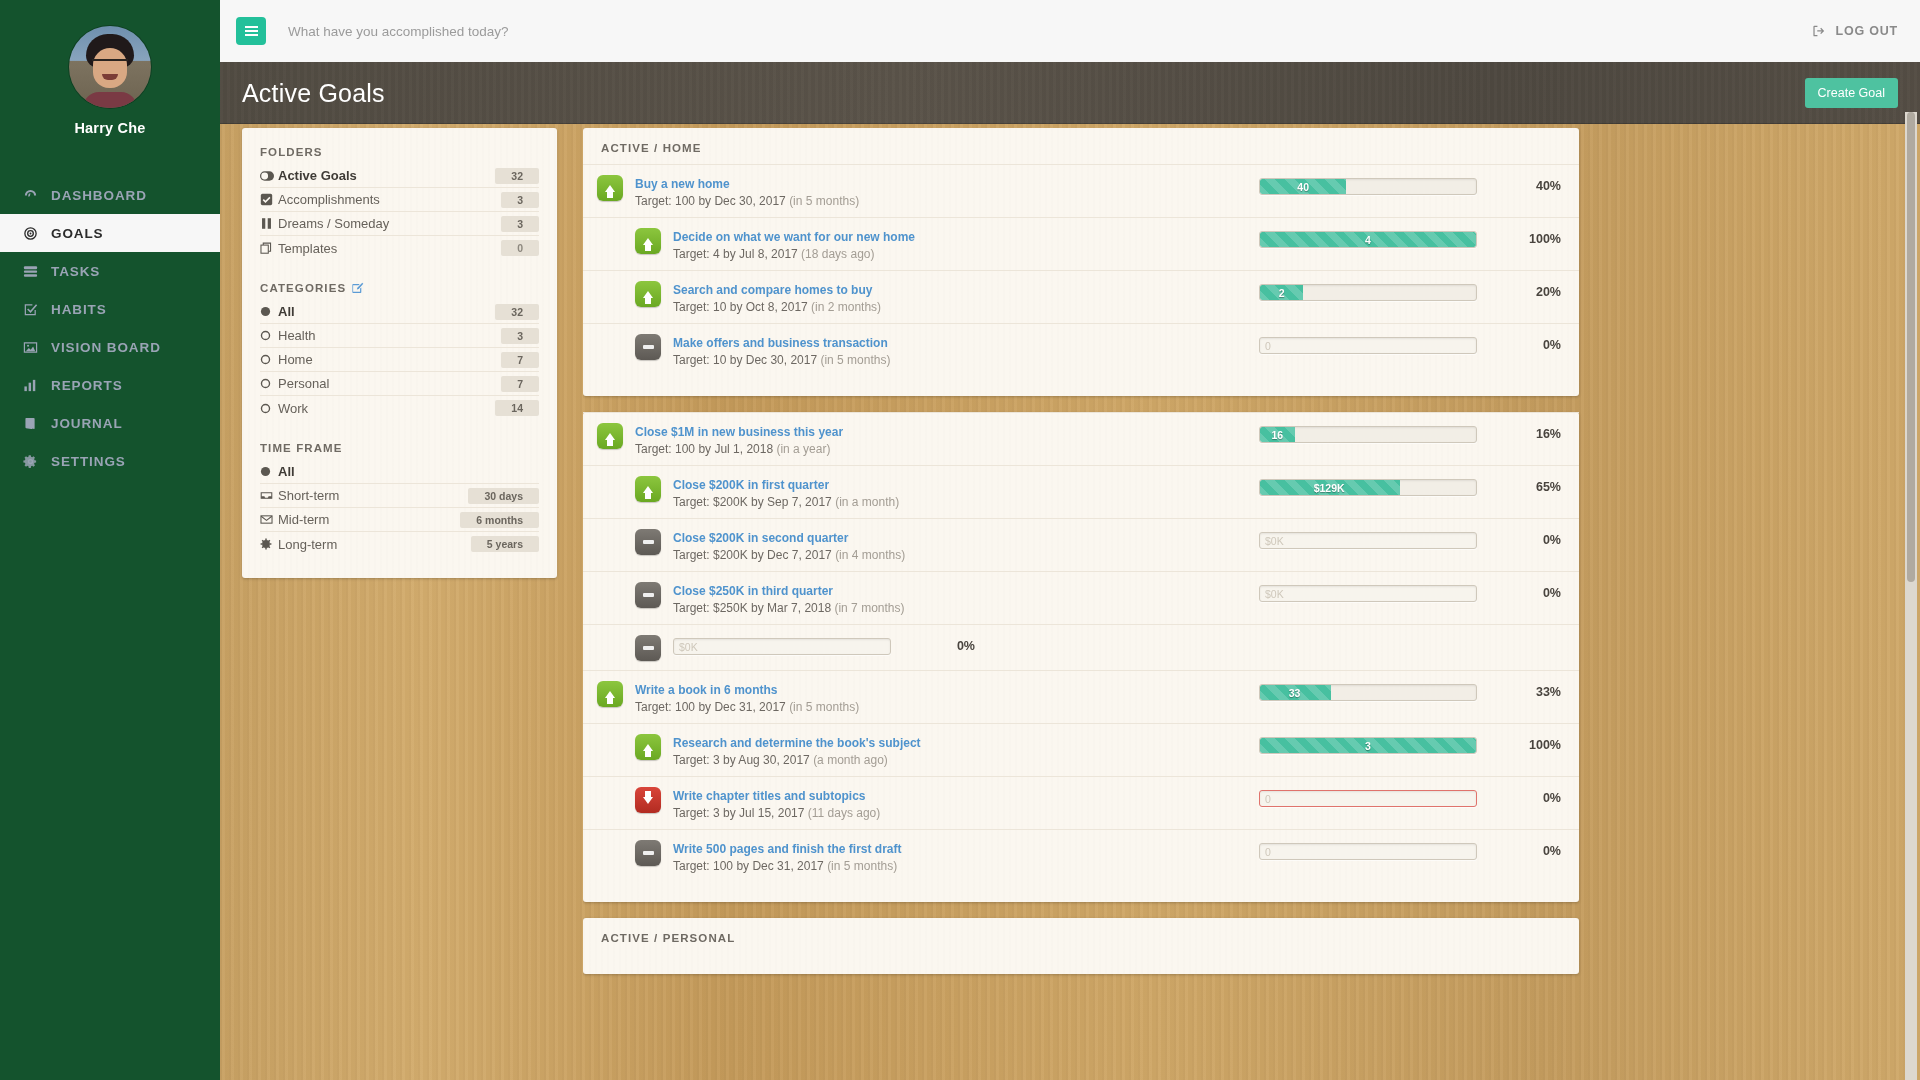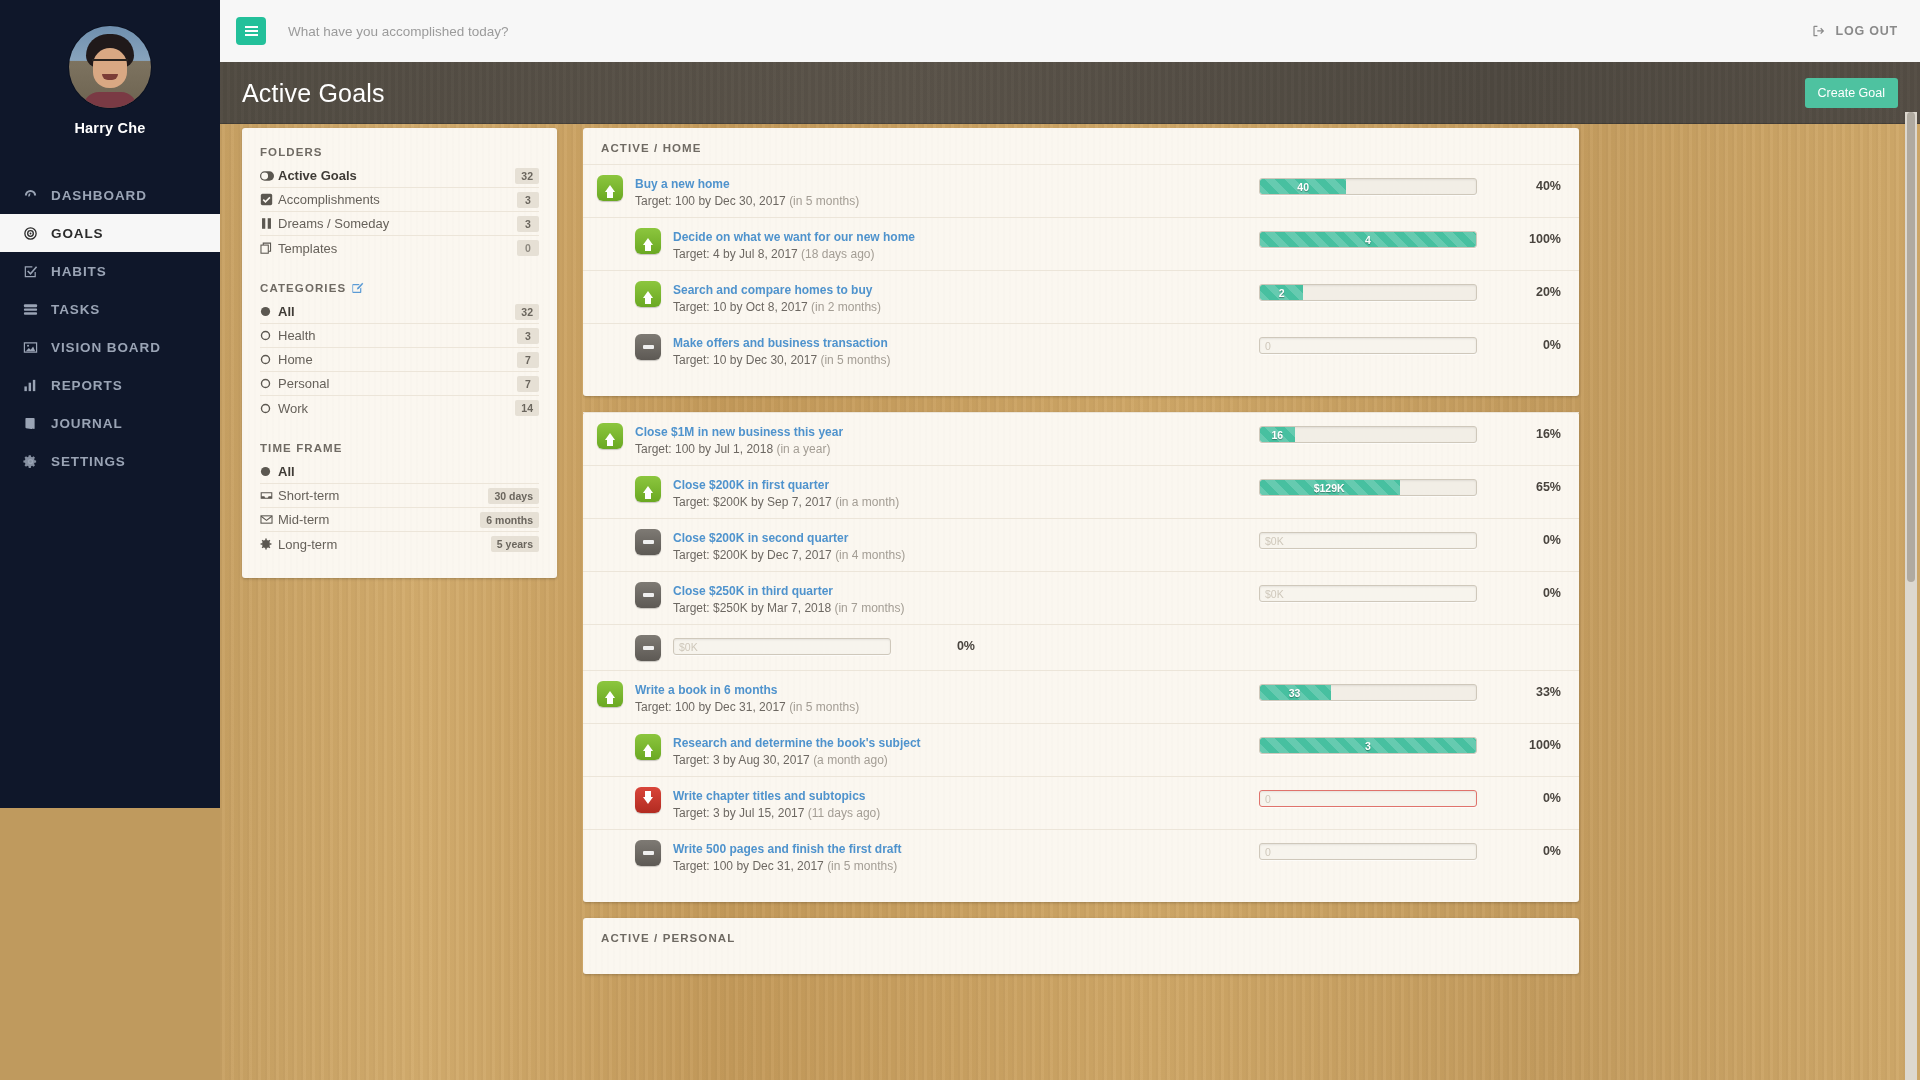--- a/index.html
+++ b/index.html
@@ -9,22 +9,22 @@
     font-family: "Liberation Sans", sans-serif;
     overflow: hidden;
     background: #c9a committee;
   }
   body { background: #bf9a5e; }
 
   .app { position: relative; width: 1920px; height: 1080px; display: flex; }
 
   
   .sidebar {
-    width: 220px; flex: 0 0 220px; height: 808px;
-    background: #0f172a; color: #9aa4b5;
+    width: 220px; flex: 0 0 220px; height: 1080px;
+    background: #14532d; color: #9aa4b5;
     position: relative; z-index: 20;
   }
   .profile { padding: 26px 0 18px; text-align: center; }
   .avatar {
     width: 82px; height: 82px; border-radius: 50%;
     margin: 0 auto 12px; overflow: hidden; position: relative;
     background: linear-gradient(#6f8fae 0%, #88a4bd 42%, #7d7360 43%, #6d6350 100%);
     box-shadow: 0 0 0 1px rgba(0,0,0,.25);
   }
   .avatar .hair {
@@ -147,21 +147,21 @@
   }
   .frow:last-child { border-bottom: none; }
   .frow .fico {
     width: 18px; flex: 0 0 18px; display: inline-flex;
     align-items: center; justify-content: flex-start; color: #5b5750;
   }
   .frow .flabel { flex: 1 1 auto; }
   .frow.sel .flabel { font-weight: bold; color: #3f3b36; }
   .badge {
     background: #e6e0d5; color: #6b665e; border-radius: 2px;
-    font-size: 10.5px; font-weight: bold; padding: 2px 6px; min-width: 22px;
+    font-size: 10.5px; font-weight: bold; padding: 2px 16px; min-width: 22px;
     text-align: center;
   }
   .badge.wide { min-width: 46px; }
   .badge.zero { color: #8d887f; }
 
   
   .goals {
     flex: 1 1 auto; max-width: 1000px; height: 100%;
     overflow: hidden; padding-right: 4px;
   }
@@ -291,36 +291,36 @@
             <svg width="15" height="15" viewBox="0 0 16 16" fill="none" stroke="currentColor" stroke-width="1.4">
               <circle cx="8" cy="8" r="6"></circle>
               <circle cx="8" cy="8" r="3"></circle>
               <circle cx="8" cy="8" r="1" fill="currentColor" stroke="none"></circle>
             </svg>
           </span>
         <span>GOALS</span>
       </div>
       <div class="nav-item">
         <span class="nav-ico">
-            <svg width="15" height="15" viewBox="0 0 16 16" fill="none" stroke="currentColor" stroke-width="1.3">
-              <path d="M13 8.5V13.5H2.5V3H10"></path>
-              <path d="M5 7.5l3 3L14.5 3" stroke-width="1.7"></path>
-            </svg>
-          </span>
-        <span>HABITS</span>
-      </div>
-      <div class="nav-item">
-        <span class="nav-ico">
             <svg width="15" height="15" viewBox="0 0 16 16" fill="currentColor">
               <rect x="1" y="2.5" width="14" height="3" rx="1"></rect>
               <rect x="1" y="7" width="14" height="2.2" rx=".8"></rect>
               <rect x="1" y="10.8" width="14" height="2.7" rx="1"></rect>
             </svg>
           </span>
         <span>TASKS</span>
+      </div>
+      <div class="nav-item">
+        <span class="nav-ico">
+            <svg width="15" height="15" viewBox="0 0 16 16" fill="none" stroke="currentColor" stroke-width="1.3">
+              <path d="M13 8.5V13.5H2.5V3H10"></path>
+              <path d="M5 7.5l3 3L14.5 3" stroke-width="1.7"></path>
+            </svg>
+          </span>
+        <span>HABITS</span>
       </div>
       <div class="nav-item">
         <span class="nav-ico">
             <svg width="15" height="15" viewBox="0 0 16 16" fill="currentColor">
               <path d="M1.5 3h13v10h-13z" fill="none" stroke="currentColor" stroke-width="1.3"></path>
               <circle cx="5.4" cy="6.2" r="1.1"></circle>
               <path d="M3 12l3.2-3.6 2 2.1L10.8 7 13 12z"></path>
             </svg>
           </span>
         <span>VISION BOARD</span>

